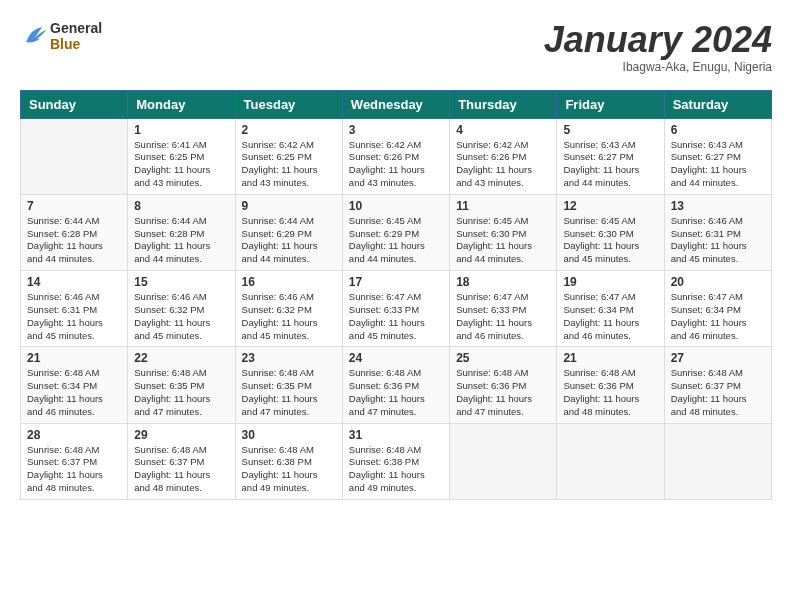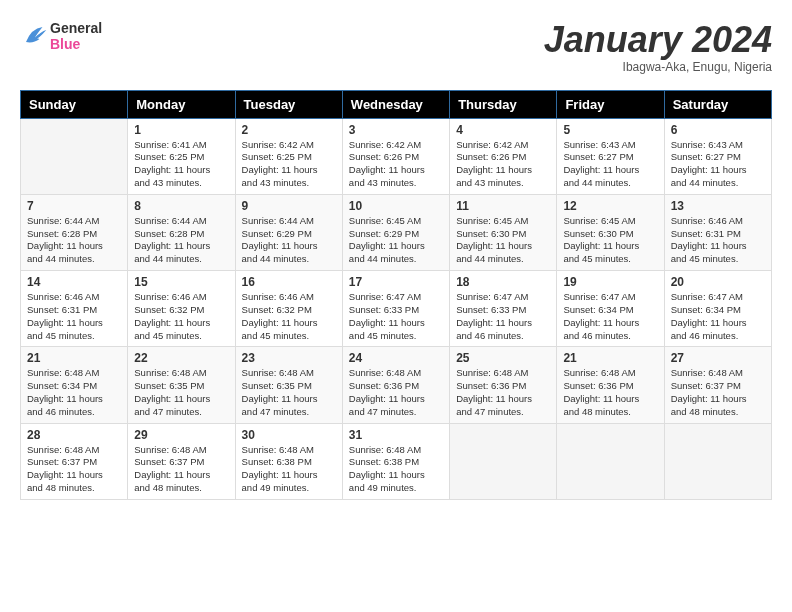--- a/index.html
+++ b/index.html
@@ -37,21 +37,21 @@
     .subtitle {
       font-size: 12px;
       color: #555;
     }
     .calendar {
       width: 100%;
       border-collapse: collapse;
       border: 1px solid #ccc;
     }
     .calendar th {
-      background-color: #000000;
+      background-color: #0f766e;
       color: #fff;
       font-size: 13px;
       font-weight: bold;
       text-align: left;
       padding: 6px 8px;
       border: 1px solid #2f6aa0;
     }
     .calendar td {
       vertical-align: top;
       padding: 4px 6px;
@@ -83,21 +83,21 @@
 </head>
 <body>
 
 <div class="header">
   <div class="logo">
     <svg class="logo-bird" viewBox="0 0 40 40">
       <path d="M8,28 Q15,10 30,8 Q22,18 20,22 Q28,14 35,12 Q25,24 18,26 Q24,22 26,24 Q18,30 8,28Z" fill="#4a90d9"></path>
     </svg>
     <div>
       <div style="font-size:14px;font-weight:bold;color:#333;">General</div>
-      <div style="font-size:14px;font-weight:bold;color:#ec4899;">Blue</div>
+      <div style="font-size:14px;font-weight:bold;color:#a16207;">Blue</div>
     </div>
   </div>
   <div class="title-block">
     <div class="main-title">January 2024</div>
     <div class="subtitle">Ibagwa-Aka, Enugu, Nigeria</div>
   </div>
 </div>
 
 <table class="calendar">
   <thead>

